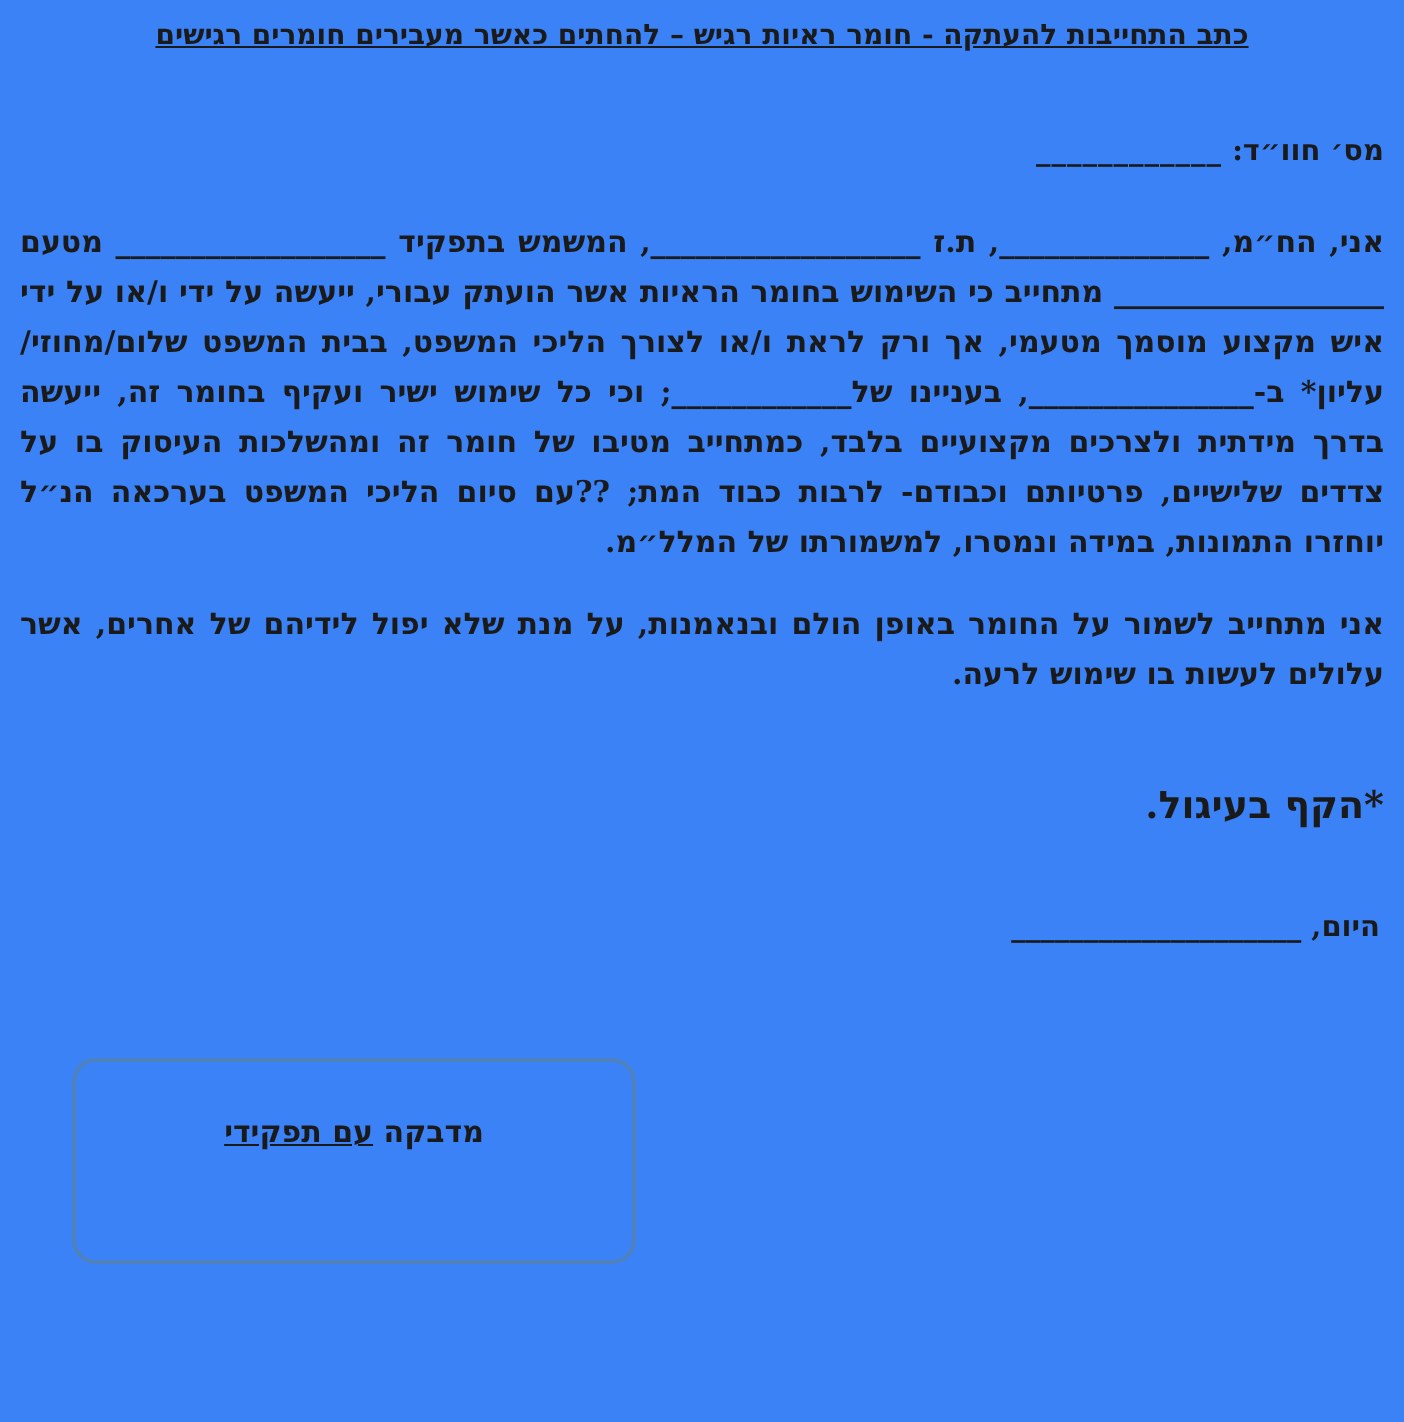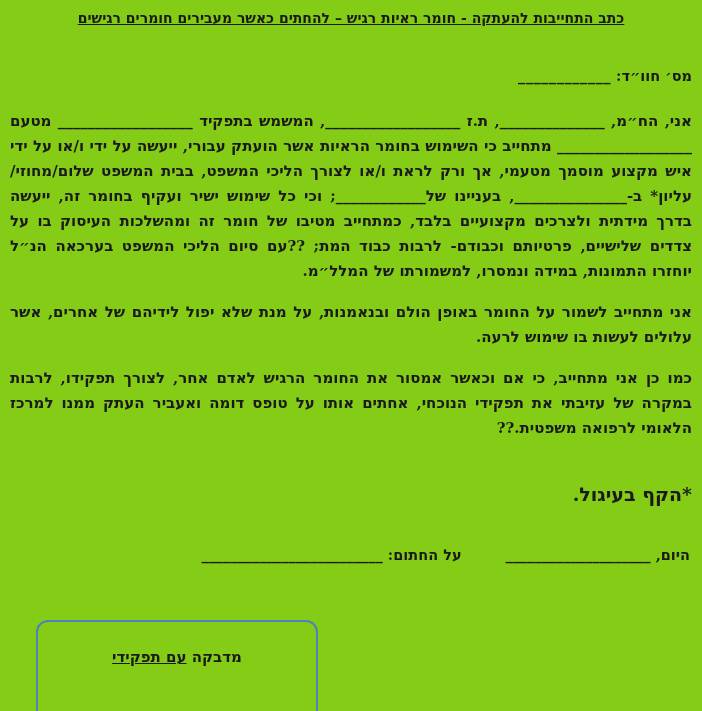--- a/index.html
+++ b/index.html
@@ -1,21 +1,21 @@
 <!DOCTYPE html>
 <html lang="he" dir="rtl"><head>
 <meta charset="utf-8">
 <style>
   * { box-sizing: border-box; }
   html, body { margin: 0; padding: 0; background: #ffffff; }
   .page {
     position: relative;
     width: 702px;
     height: 711px;
-    background: #84cc16;
+    background: #3b82f6;
     color: #1a1a1a;
     direction: rtl;
     font-family: "DejaVu Serif", "DejaVu Sans", serif;
     font-weight: bold;
     padding: 8px 10px 0 10px;
     overflow: hidden;
   }
   .doc-title {
     margin: 2px 0 0 0;
     text-align: center;
@@ -78,32 +78,27 @@
   <div class="case-line">
     <span>מס׳ חוו״ד:</span>
     <span class="blank">____________</span>
   </div>
 
 
   <p class="body-par">אני, הח״מ, ______________, ת.ז __________________, המשמש בתפקיד __________________ מטעם __________________ מתחייב כי השימוש בחומר הראיות אשר הועתק עבורי, ייעשה על ידי ו/או על ידי איש מקצוע מוסמך מטעמי, אך ורק לראת ו/או לצורך הליכי המשפט, בבית המשפט שלום/מחוזי/ עליון* ב-_______________, בעניינו של____________; וכי כל שימוש ישיר ועקיף בחומר זה, ייעשה בדרך מידתית ולצרכים מקצועיים בלבד, כמתחייב מטיבו של חומר זה ומהשלכות העיסוק בו על צדדים שלישיים, פרטיותם וכבודם- לרבות כבוד המת; ??עם סיום הליכי המשפט בערכאה הנ״ל יוחזרו התמונות, במידה ונמסרו, למשמורתו של המלל״מ.</p>
 
   <p class="body-par">אני מתחייב לשמור על החומר באופן הולם ובנאמנות, על מנת שלא יפול לידיהם של אחרים, אשר עלולים לעשות בו שימוש לרעה.</p>
 
-  <p class="body-par">כמו כן אני מתחייב, כי אם וכאשר אמסור את החומר הרגיש לאדם אחר, לצורך תפקידו, לרבות במקרה של עזיבתי את תפקידי הנוכחי, אחתים אותו על טופס דומה ואעביר העתק ממנו למרכז הלאומי לרפואה משפטית.??</p>
 
   <div class="circle-note">*הקף בעיגול.</div>
 
   <div class="sign-row">
     <span>
       <span>היום,</span>
       <span>____________________</span>
-    </span>
-    <span>
-      <span>על החתום:</span>
-      <span>_________________________</span>
     </span>
   </div>
 
   <div class="sticker-box">
     <span>
       <span>מדבקה</span>
       <span class="u">עם תפקידי</span>
     </span>
   </div>
 

